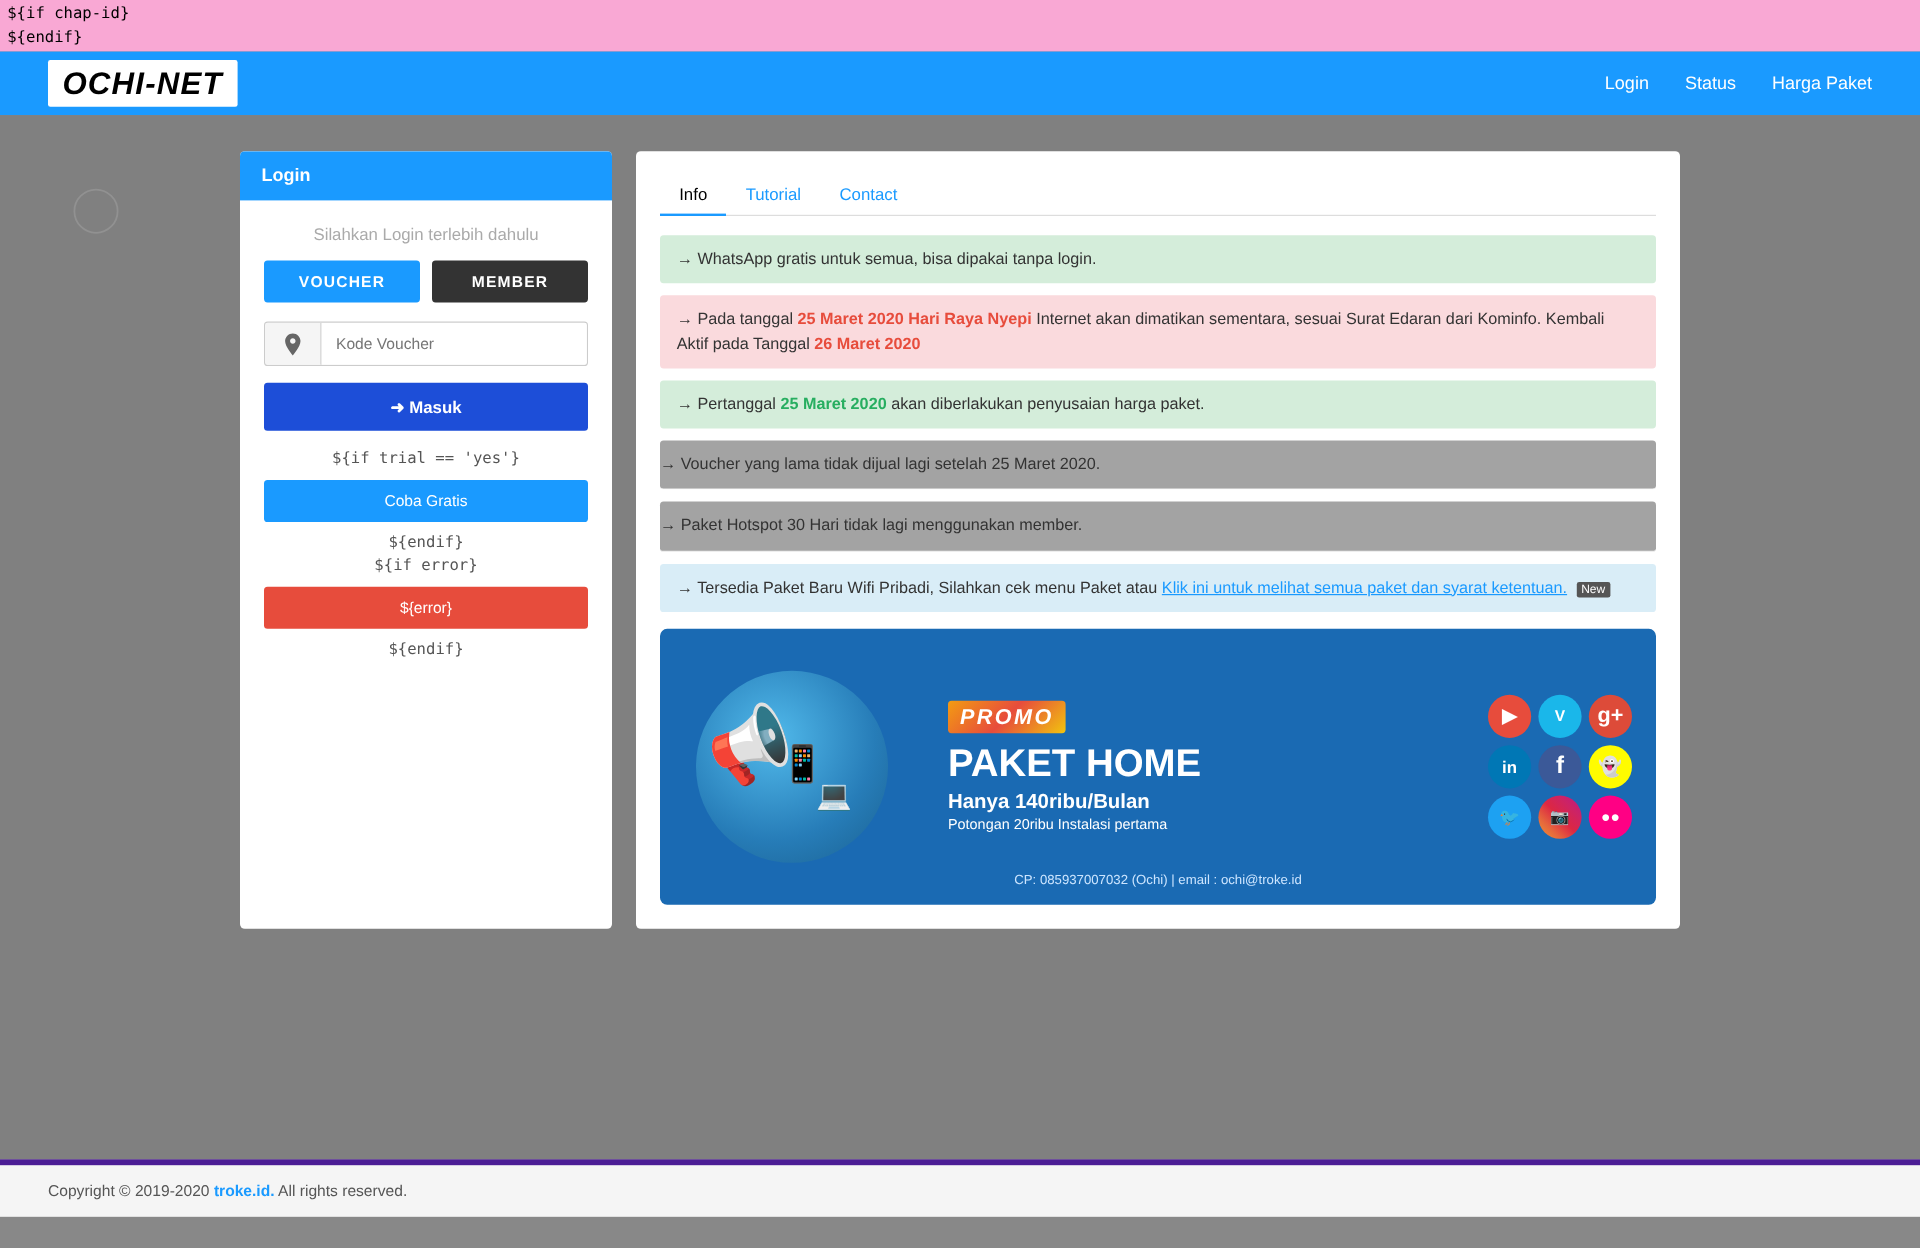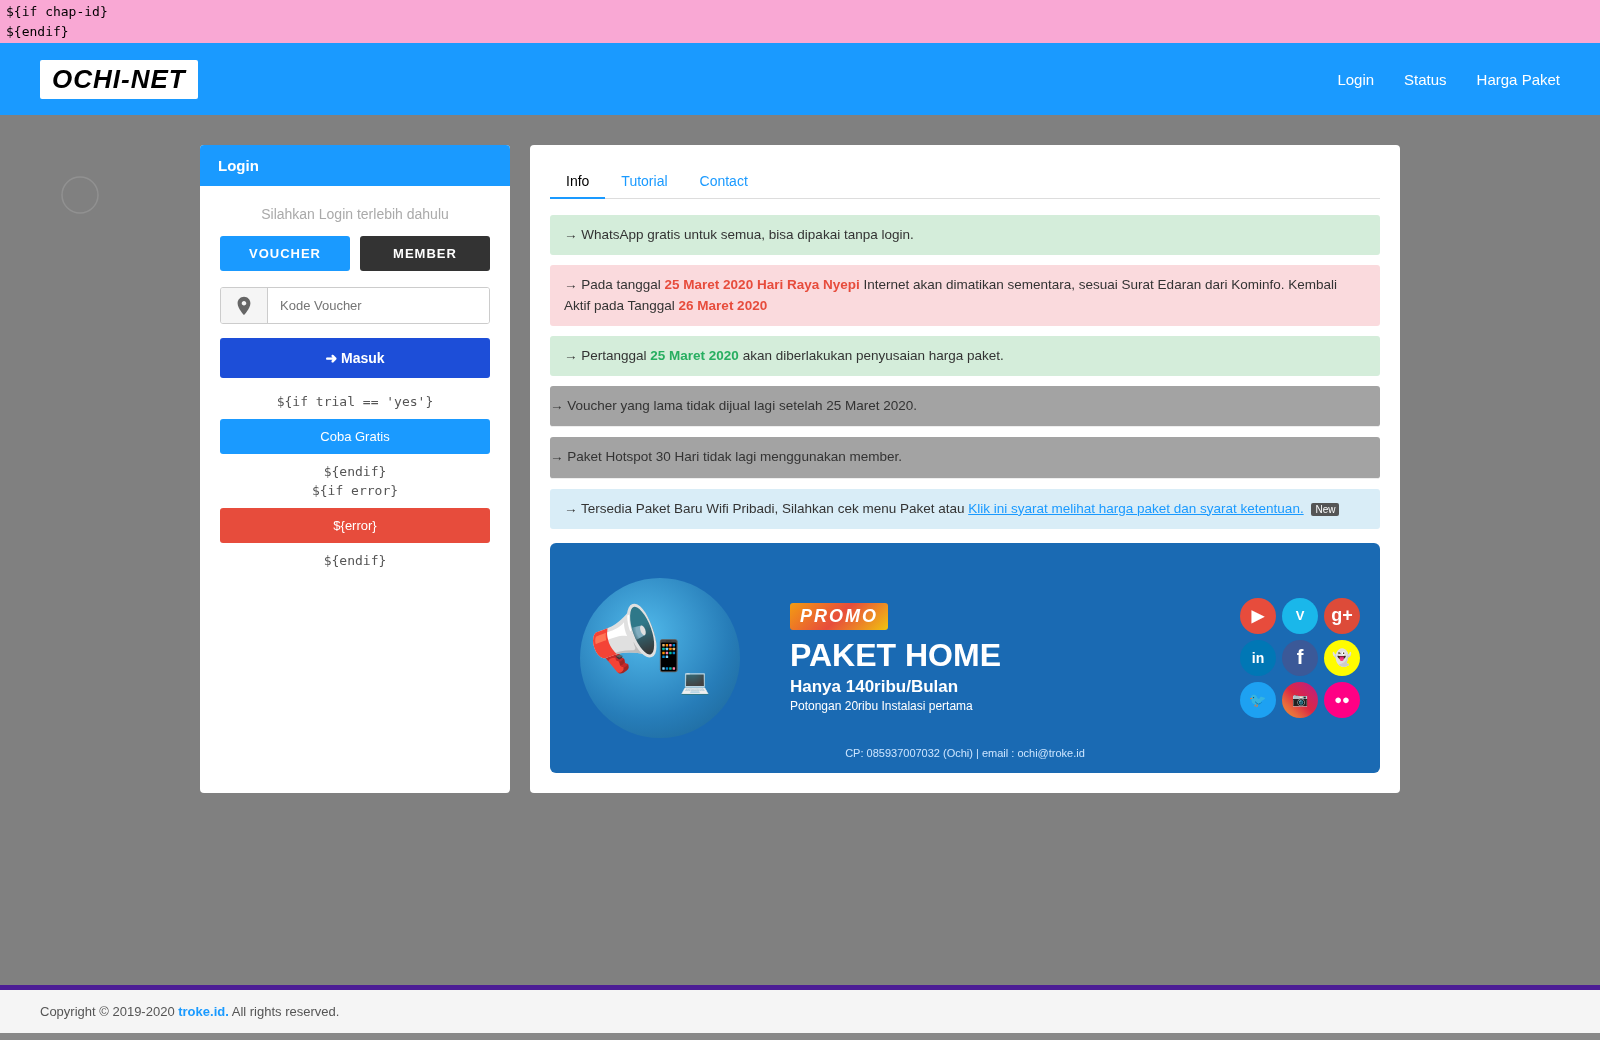--- a/index.html
+++ b/index.html
@@ -14,21 +14,21 @@
       line-height: 1.5;
     }
 
     
     .header {
       background: #1a9aff;
       display: flex;
       align-items: center;
       justify-content: space-between;
       padding: 12px 40px;
-      height: 72px;
+      height: 53px;
     }
     .header-logo {
       font-size: 26px;
       font-weight: 900;
       color: white;
       letter-spacing: 1px;
       font-style: italic;
       background: white;
       color: black;
       padding: 4px 12px;
@@ -446,21 +446,21 @@
 
       <div class="info-item plain">
         <span>→ Voucher yang lama tidak dijual lagi setelah 25 Maret 2020.</span>
       </div>
 
       <div class="info-item plain">
         <span>→ Paket Hotspot 30 Hari tidak lagi menggunakan member.</span>
       </div>
 
       <div class="info-item blue-bg">
-        <span>→ Tersedia Paket Baru Wifi Pribadi, Silahkan cek menu Paket atau <a href="#">Klik ini syarat melihat harga paket dan syarat ketentuan.</a> <span class="new-badge">New</span></span>
+        <span>→ Tersedia Paket Baru Wifi Pribadi, Silahkan cek menu Paket atau <a href="#">Klik ini untuk melihat semua paket dan syarat ketentuan.</a> <span class="new-badge">New</span></span>
       </div>
 
       <div class="promo-banner">
         <div class="promo-inner">
 
           <div class="promo-graphic">
             <div class="globe"></div>
             <div style="position:absolute;left:20px;top:40px;font-size:56px;transform:rotate(-20deg);">📢</div>
             <div style="position:absolute;left:80px;top:70px;font-size:30px;">📱</div>
             <div style="position:absolute;left:110px;top:100px;font-size:24px;">💻</div>

